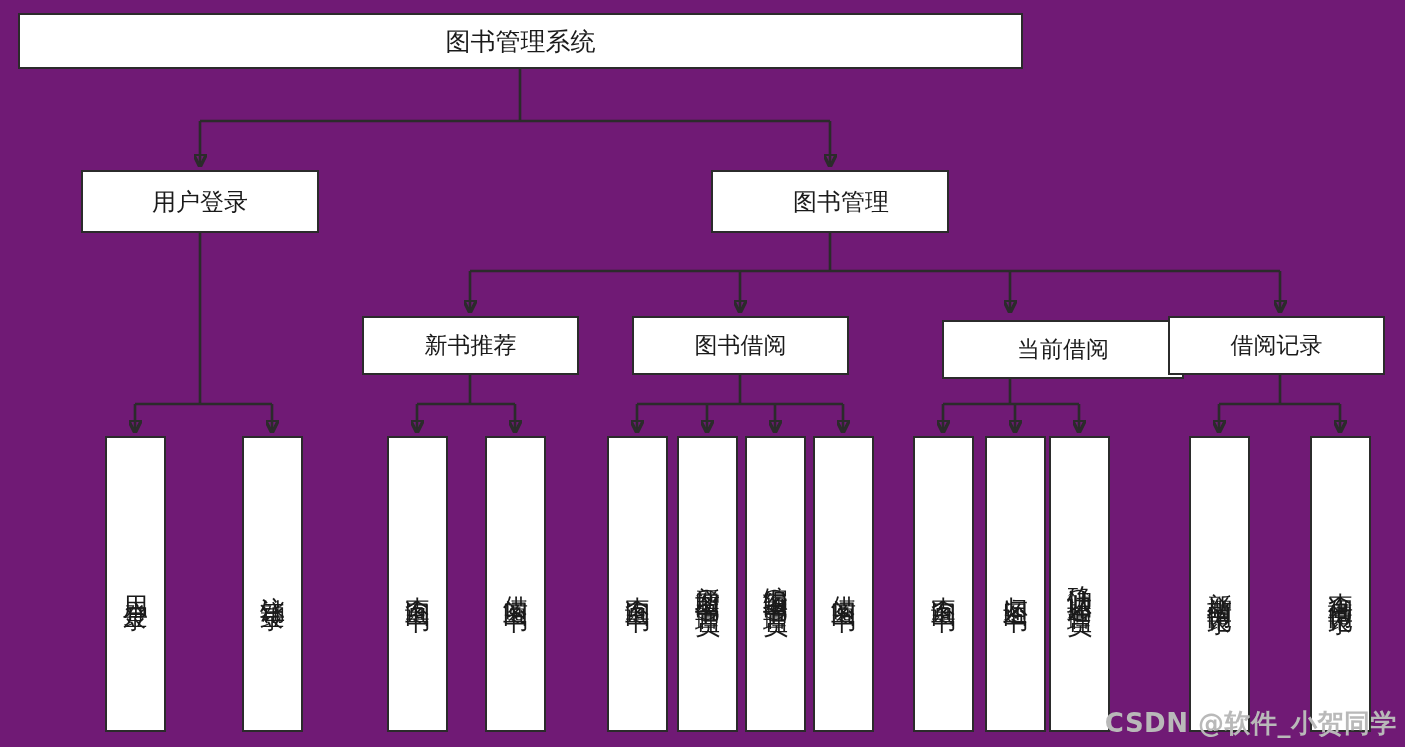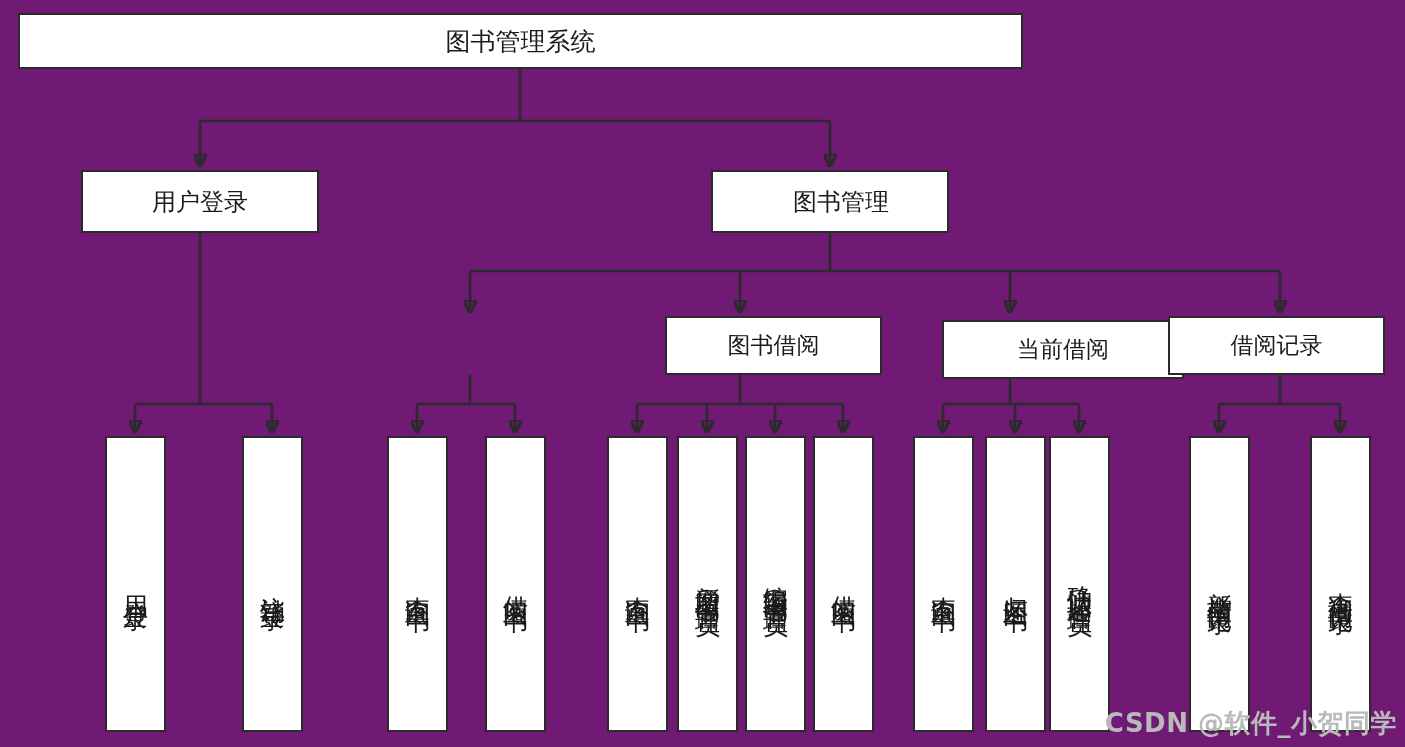--- a/index.html
+++ b/index.html
@@ -133,21 +133,24 @@
     <span class="lbl">图书管理系统</span>
   </div>
 
   <div class="node lvl2" style="left:81px; top:170px; width:238px; height:63px;">
     <span class="lbl">用户登录</span>
   </div>
   <div class="node lvl2" style="left:711px; top:170px; width:238px; height:63px;padding-left:22px;">
     <span class="lbl">图书管理</span>
   </div>
 
-  <div class="node lvl3" style="left:632px; top:316px; width:217px; height:59px;margin-left:33px;">
+  <div class="node lvl3" style="left:362px; top:316px; width:217px; height:59px;">
+    <span class="lbl">新书推荐</span>
+  </div>
+  <div class="node lvl3" style="left:632px; top:316px; width:217px; height:59px;">
     <span class="lbl">图书借阅</span>
   </div>
   <div class="node lvl3" style="left:902px; top:320px; width:242px; height:59px;margin-left:40px;">
     <span class="lbl">当前借阅</span>
   </div>
   <div class="node lvl3" style="left:1168px; top:316px; width:217px; height:59px;">
     <span class="lbl">借阅记录</span>
   </div>
 
   <div class="node leaf" style="left:105px; top:436px; width:61px; height:296px;">

